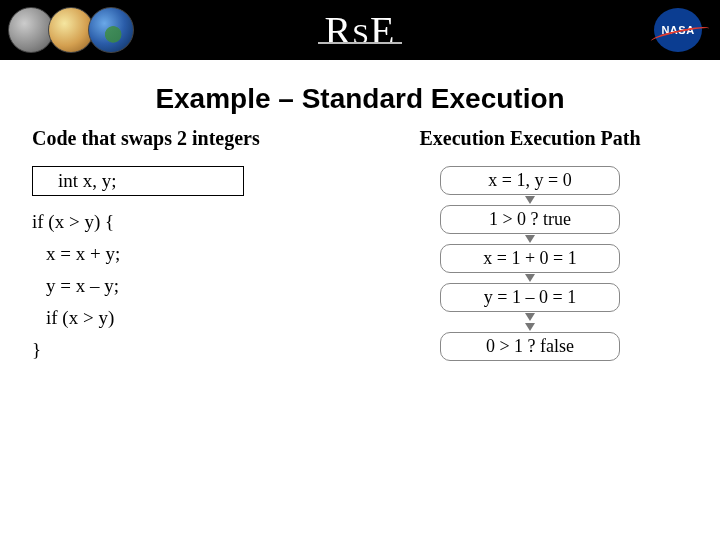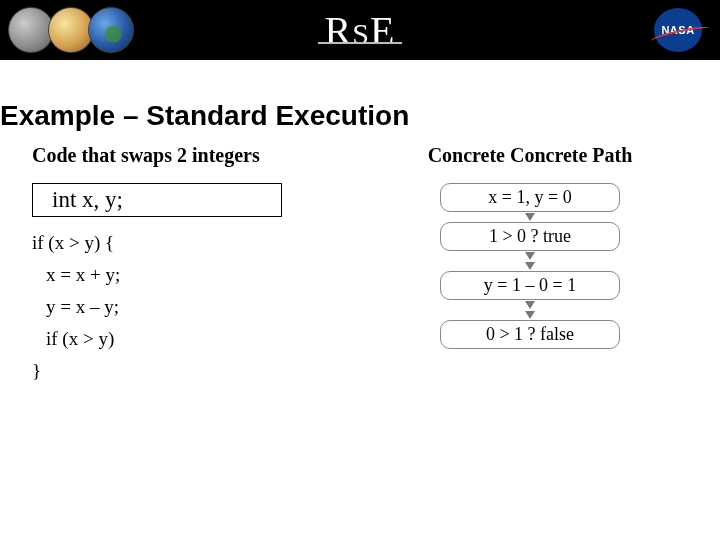--- a/index.html
+++ b/index.html
@@ -14,28 +14,28 @@
   .logo { position: absolute; left: 50%; top: 50%; transform: translate(-50%, -50%); font-family: Georgia, serif; color: #fff; font-size: 34px; letter-spacing: 1px; display: flex; align-items: baseline; }
   .logo .r { font-size: 40px; }
   .logo .s { font-size: 30px; }
   .logo .e { font-size: 40px; }
   .logo-underline { position:absolute; left:50%; transform:translateX(-50%); top:42px; width:84px; height:2px; background:#bbb; }
   .nasa { position: absolute; right: 18px; top: 8px; width: 48px; height: 44px; margin-left: 8px; }
   .nasa-circle { width: 48px; height: 44px; border-radius: 50%; background: #0b3d91; position: relative; display:flex; align-items:center; justify-content:center; }
   .nasa-text { color:#fff; font-family: Arial, sans-serif; font-weight: bold; font-size: 11px; letter-spacing: 0.5px; }
   .nasa-swoosh { position:absolute; width:60px; height:10px; border-top:2px solid #e03c31; border-radius:50%; top:22px; left:-4px; transform:rotate(-12deg); }
 
-  .title { font-family: Arial, Helvetica, sans-serif; font-size: 28px; margin: 40px 0 12px; }
+  .title { font-family: Arial, Helvetica, sans-serif; font-size: 28px; text-align: center; margin: 23px 0 12px; }
 
   .cols { display: flex; padding: 0 32px; gap: 24px; justify-content: center; }
   .col { flex: 1; }
   .col-head { font-weight: bold; font-size: 20px; margin-bottom: 16px; }
   .right .col-head { text-align: center; }
 
-  .codebox { border: 1px solid #000; padding: 3px 19px; width: 250px; font-size: 23px; margin-bottom: 10px; }
+  .codebox { border: 1px solid #000; padding: 3px 25px; width: 212px; font-size: 19px; margin-bottom: 10px; }
   .codeline { font-size: 19px; padding: 5px 0 5px 0; }
   .indent1 { padding-left: 14px; }
   .indent2 { padding-left: 24px; }
 
   .step { width: 180px; margin: 0 auto; background: #fff; border: 1px solid #888; border-radius: 10px; padding: 3px 0; text-align: center; font-size: 18px; position: relative; }
   .arrow { width: 0; height: 0; margin: 1px auto 1px; border-left: 5px solid transparent; border-right: 5px solid transparent; border-top: 8px solid #777; }
   .right-stack { display: flex; flex-direction: column; align-items: center; }
 </style>
 </head>
 <body>
@@ -72,26 +72,27 @@
     </div>
 
     <div class="codeline">if (x &gt; y) {</div>
     <div class="codeline indent1">x = x + y;</div>
     <div class="codeline indent1">y = x – y;</div>
     <div class="codeline indent1">if (x &gt; y)</div>
     <div class="codeline">}</div>
   </div>
 
   <div class="col right">
-    <div class="col-head">Concrete Concrete Path</div>
+    <div class="col-head">Execution Execution Path</div>
     <div class="right-stack">
       <div class="step"><span>x = 1, y = 0</span></div>
       <div class="arrow"></div>
       <div class="step"><span>1 &gt; 0 ? true</span></div>
       <div class="arrow"></div>
+      <div class="step"><span>x = 1 + 0 = 1</span></div>
       <div class="arrow"></div>
       <div class="step"><span>y = 1 – 0 = 1</span></div>
       <div class="arrow"></div>
       <div class="arrow"></div>
       <div class="step"><span>0 &gt; 1 ? false</span></div>
     </div>
   </div>
 
 </div>
 

